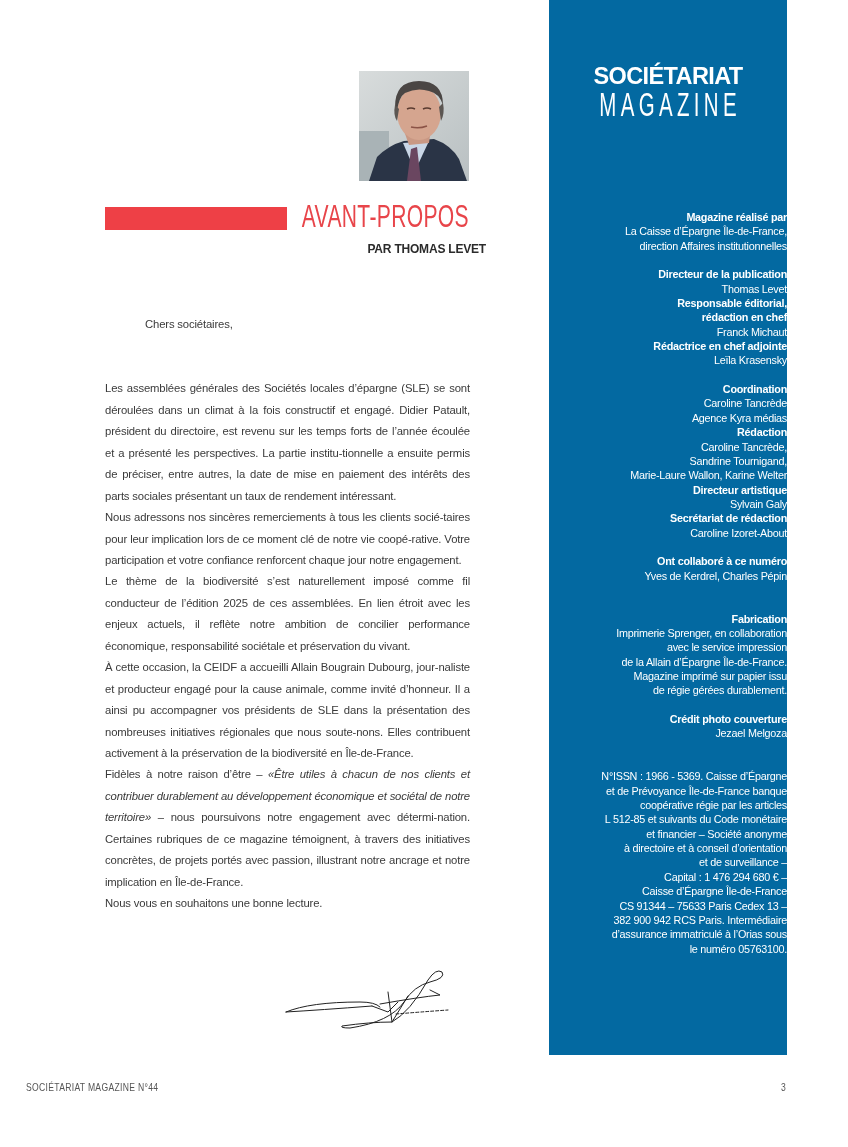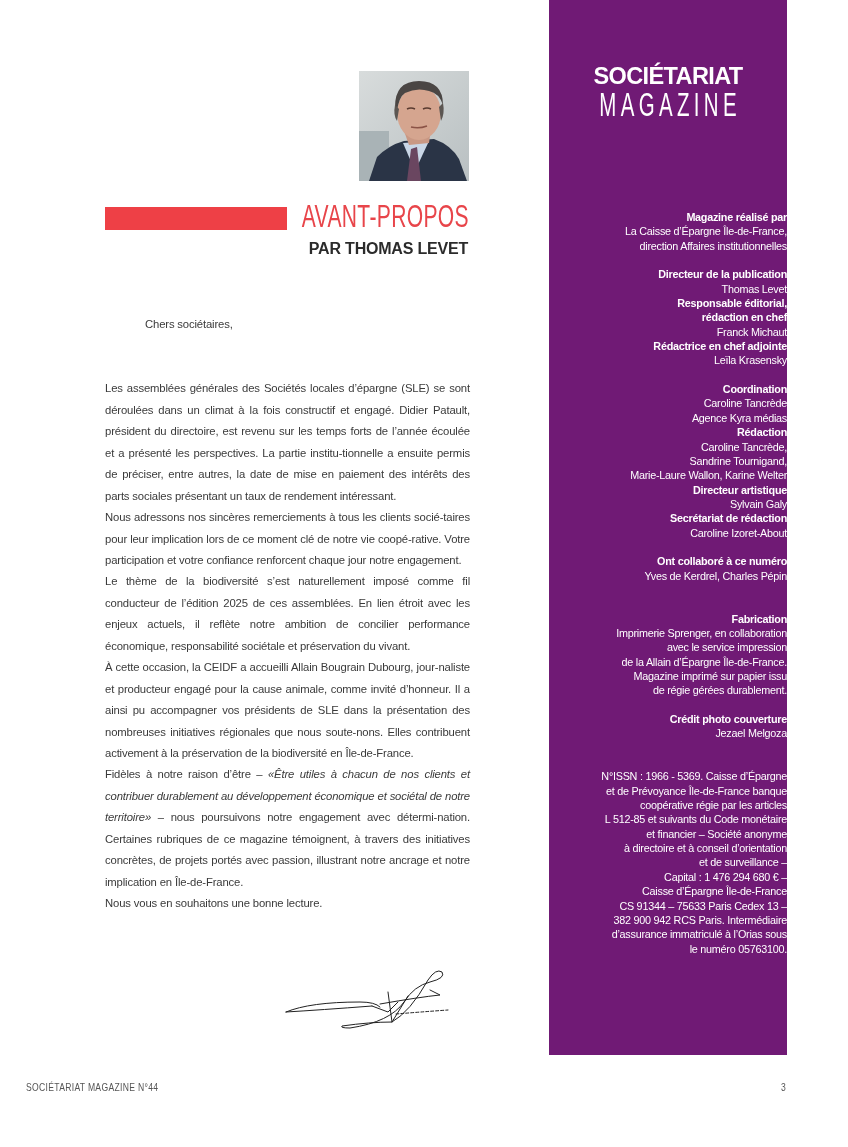--- a/index.html
+++ b/index.html
@@ -8,37 +8,37 @@
 
     
     .portrait { position: absolute; left: 359px; top: 71px; width: 110px; height: 110px; overflow: hidden; }
     .portrait svg { display: block; width: 110px; height: 110px; }
 
     
     .red-bar { position: absolute; left: 105px; top: 207px; width: 182px; height: 23px; background: #EE4046; }
     .title { position: absolute; right: 379px; top: 199px; font-family: "Liberation Sans", sans-serif; font-weight: 400;
              font-size: 31px; color: #E8454A; letter-spacing: 0.5px; transform: scaleX(0.68); transform-origin: right top;
              white-space: nowrap; line-height: 36px; }
-    .byline { position: absolute; right: 380px; top: 241px; font-family: "Liberation Sans", sans-serif; font-weight: 700;
-              font-size: 16px; color: #2b2b2b; letter-spacing: -0.2px; white-space: nowrap; line-height: 16px; }
+    .byline { position: absolute; right: 362px; top: 241px; font-family: "Liberation Sans", sans-serif; font-weight: 700;
+              font-size: 12px; color: #2b2b2b; letter-spacing: -0.2px; white-space: nowrap; line-height: 16px; }
 
     
     .body-text { position: absolute; left: 105px; top: 314px; width: 365px; font-family: "Liberation Sans", sans-serif;
                  font-size: 11.3px; line-height: 21.45px; color: #3a3a3a; letter-spacing: -0.15px; }
     .body-text p { margin: 0; text-align: justify; text-align-last: left; }
     .body-text .greeting { margin-bottom: 21.45px; margin-top: 0; margin-left: 40px; }
     .body-text .spacer { height: 21.45px; }
     .body-text em { font-style: italic; }
 
     
     .signature { position: absolute; left: 280px; top: 962px; width: 180px; height: 72px; }
     .signature svg { width: 180px; height: 72px; display: block; }
 
     
-    .sidebar { position: absolute; left: 549px; top: 0; width: 238px; height: 1055px; background: #701a75; }
+    .sidebar { position: absolute; left: 549px; top: 0; width: 238px; height: 1055px; background: #0369a1; }
     .mast-top { position: absolute; left: 0; width: 238px; top: 62px; text-align: center; font-family: "Liberation Sans", sans-serif;
                 font-weight: 700; font-size: 23.5px; color: #ffffff; letter-spacing: -0.6px; line-height: 28px; }
     .mast-bottom { position: absolute; left: 0; width: 238px; top: 86px; text-align: center; font-family: "Liberation Sans", sans-serif;
                    font-weight: 400; font-size: 33px; color: #ffffff; line-height: 38px; letter-spacing: 7px;
                    transform: scaleX(0.62); transform-origin: center top; padding-left: 7px; box-sizing: border-box; }
 
     .credits { position: absolute; left: 0; width: 238px; top: 210px; text-align: right; font-family: "Liberation Sans", sans-serif;
                font-size: 10.8px; line-height: 14.35px; color: #ffffff; letter-spacing: -0.25px; }
     .credits .group { margin-bottom: 14.35px; }
     .credits .group.tight { margin-bottom: 0; }

